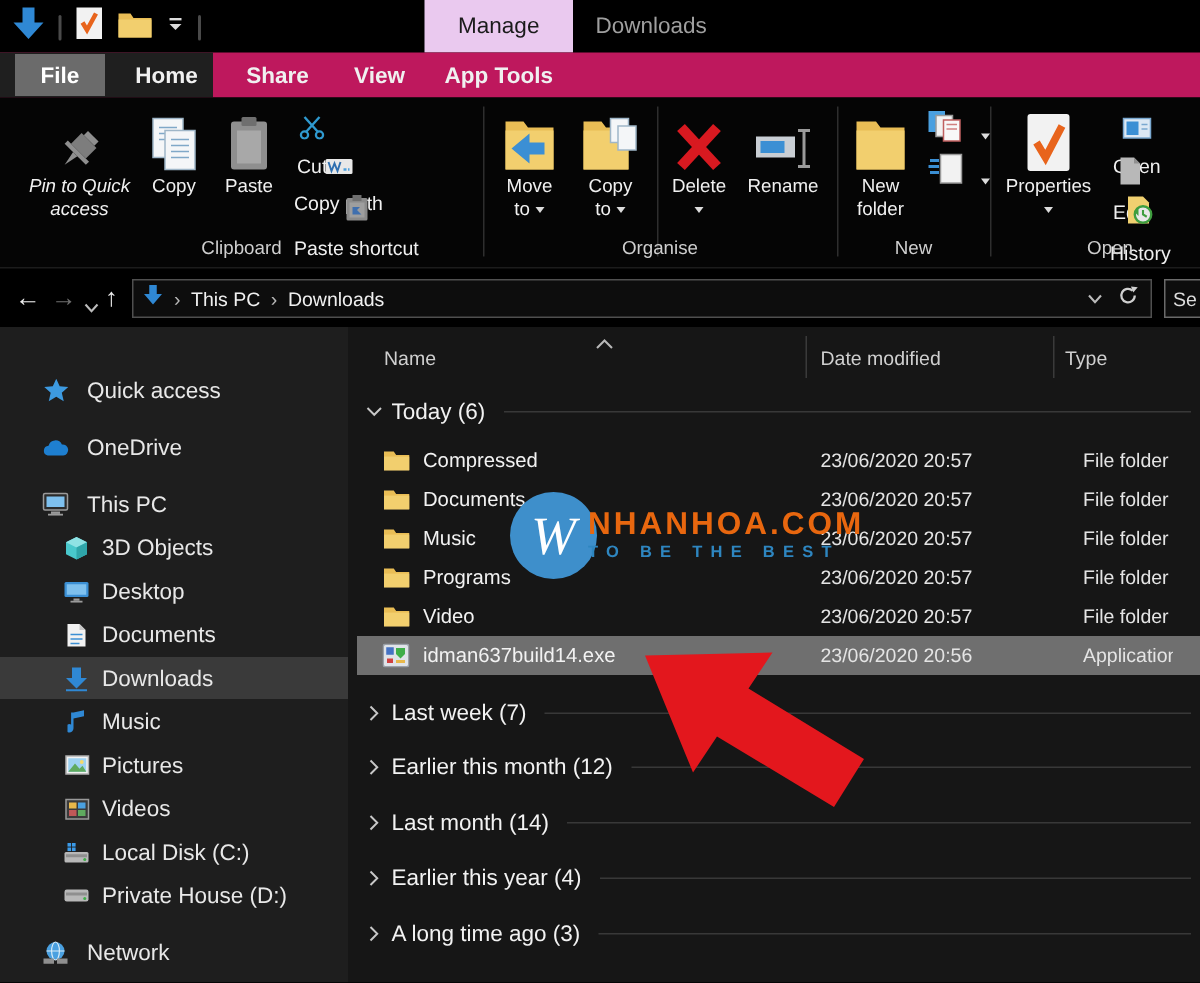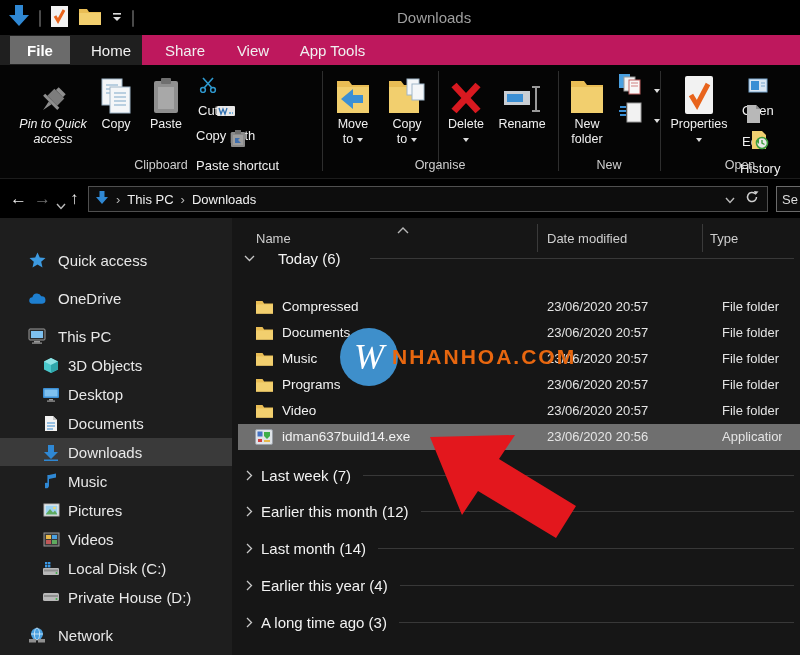--- a/index.html
+++ b/index.html
@@ -11,21 +11,21 @@
   .qat{left:8px;top:5px;display:flex;align-items:center;gap:9px;height:26px;}
   .qat-sep{width:2px;height:17px;background:#4a4a4a;border-radius:1px;}
   .manage-tab{left:283px;top:0;width:99px;height:35px;background:#eac9ef;color:#1b1b1b;
               display:flex;align-items:center;justify-content:center;font-size:15px;}
   .win-title{left:397px;top:0;height:35px;display:flex;align-items:center;font-size:15px;color:#9f9f9f;}
   
   .tabrow{left:0;top:35px;width:800px;height:30px;background:#be185d;}
   .tabrow-left{left:0;top:0;width:142px;height:30px;background:#1f1f1f;}
   .file-btn{left:10px;top:1px;width:60px;height:28px;background:#6b6b6b;color:#fff;
             display:flex;align-items:center;justify-content:center;font-size:15px;font-weight:bold;}
-  .tab{top:0;height:30px;display:flex;align-items:center;justify-content:center;font-size:15px;color:#f0f0f0;font-weight:normal;}
+  .tab{top:0;height:30px;display:flex;align-items:center;justify-content:center;font-size:15px;color:#f0f0f0;font-weight:bold;}
   
   .ribbon{left:0;top:65px;width:800px;height:113px;background:#050505;}
   .rsep{top:6px;width:1px;height:100px;background:#2e2e2e;}
   .rbtn{display:flex;flex-direction:column;align-items:center;top:6px;}
   .ricon{height:46px;display:flex;align-items:flex-end;justify-content:center;}
   .rlabel{font-size:12.5px;color:#f0f0f0;line-height:15px;text-align:center;white-space:nowrap;}
   .caret{display:inline-block;width:0;height:0;border-left:3.5px solid transparent;border-right:3.5px solid transparent;
          border-top:4px solid #dcdcdc;margin-left:4px;vertical-align:middle;}
   .caret-only{margin-left:0;}
   .sbtn{display:flex;align-items:center;gap:7px;font-size:13px;color:#f0f0f0;white-space:nowrap;flex-direction:column;}
@@ -97,20 +97,23 @@
           </svg>
       </span>
       <span>
         <svg width="12" height="12" viewBox="0 0 12 12">
             <rect x="2" y="2" width="8" height="1.6" fill="#dcdcdc"></rect>
             <polygon points="2,6 10,6 6,10" fill="#dcdcdc"></polygon>
           </svg>
       </span>
       <span class="qat-sep"></span>
     </div>
+    <div class="abs manage-tab">
+      <span>Manage</span>
+    </div>
     <div class="abs win-title">
       <span>Downloads</span>
     </div>
   </div>
 
   <div class="abs tabrow">
     <div class="abs tabrow-left"></div>
     <div class="abs file-btn">
       <span>File</span>
     </div>
@@ -521,21 +524,21 @@
       <div class="abs" style="left:165px;top:2px;">
         <svg width="12" height="7" viewBox="0 0 12 7">
             <polyline points="1,6 6,1 11,6" fill="none" stroke="#b8b8b8" stroke-width="1.4"></polyline>
           </svg>
       </div>
       <div class="abs colsep" style="left:305px;"></div>
       <div class="abs colhdr" style="left:315px;">Date modified</div>
       <div class="abs colsep" style="left:470px;"></div>
       <div class="abs colhdr" style="left:478px;">Type</div>
 
-      <div class="grp" style="top:28px;gap:17px;">
+      <div class="grp" style="top:44px;">
         <span class="grp-chev">
           <svg width="11" height="7" viewBox="0 0 11 7">
               <polyline points="1,1 5.5,5.5 10,1" fill="none" stroke="#c8c8c8" stroke-width="1.3"></polyline>
             </svg>
         </span>
         <span class="grp-label">Today (6)</span>
         <span class="grp-rule"></span>
       </div>
 
       <div class="row" style="top:76px;">
@@ -652,20 +655,21 @@
         </span>
         <span class="grp-label">A long time ago (3)</span>
         <span class="grp-rule"></span>
       </div>
     </div>
 
     <div class="abs wm" style="left:340px;top:110px;">
       <div class="wm-circle">W</div>
       <div class="wm-text">
         <div class="wm-l1">NHANHOA.COM</div>
+        <div class="wm-l2">TO BE THE BEST</div>
       </div>
     </div>
   </div>
 
   <svg class="abs arrow-layer" viewBox="0 0 800 655" width="800" height="655">
     <polygon points="430,437 515,435 499,459 576,506 556,538 478,491 462,515" fill="#e3171d"></polygon>
   </svg>
 
 </div>
 

